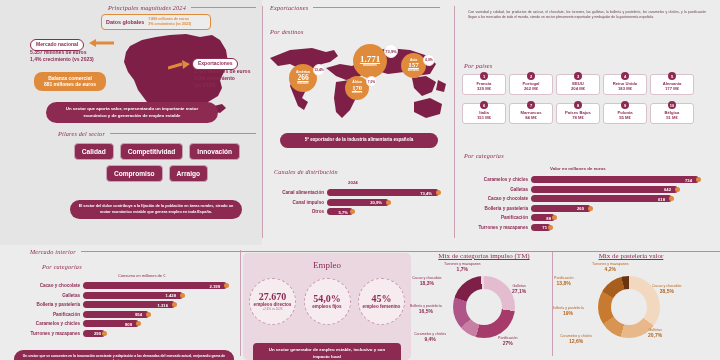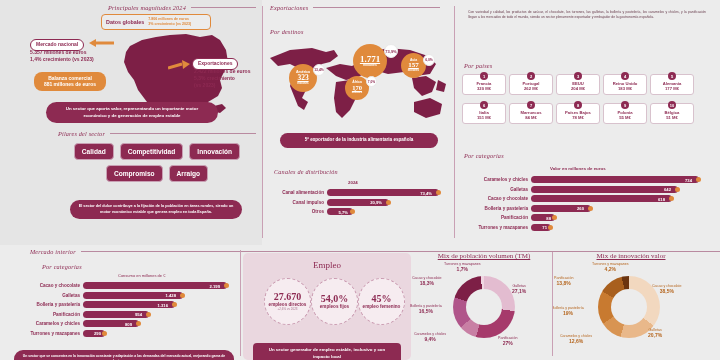--- a/index.html
+++ b/index.html
@@ -237,21 +237,21 @@
 
     <div class="bubble" style="left:139px;top:53px;width:25px;height:25px;">
       <span style="font-size:3.4px">Asia</span>
       <span class="n" style="font-size:7px">157</span>
       <span style="font-size:2.8px">millones</span>
     </div>
     <div class="badge" style="left:161px;top:54px;width:12px;height:12px;font-size:3.4px">6,0%</div>
 
     <div class="bubble" style="left:27px;top:64px;width:28px;height:28px;">
       <span style="font-size:3.6px">América</span>
-      <span class="n" style="font-size:7.5px">323</span>
+      <span class="n" style="font-size:7.5px">266</span>
       <span style="font-size:2.8px">millones</span>
     </div>
     <div class="badge" style="left:51px;top:64px;width:12px;height:12px;font-size:3.4px">13,4%</div>
 
     <div class="bubble" style="left:83px;top:76px;width:24px;height:24px;">
       <span style="font-size:3.4px">África</span>
       <span class="n" style="font-size:6.5px">170</span>
       <span style="font-size:2.6px">millones</span>
     </div>
     <div class="badge" style="left:104px;top:76px;width:11px;height:11px;font-size:3.2px">7,0%</div>
@@ -475,40 +475,40 @@
           </div>
         </div>
       </div>
     </div>
 
     <div class="banner pill" style="left:14px;top:105px;width:220px;font-size:3.4px;">Un sector que se concentra en la innovación constante y adaptación a las demandas del mercado actual, mejorando gama de productos y procesos</div>
   </div>
 
   <div class="empleo">
     <h3>Empleo</h3>
-    <div style="display:flex;justify-content:flex-end;margin-top:8px;padding:0 6px;">
+    <div style="display:flex;justify-content:space-between;margin-top:8px;padding:0 6px;">
       <div class="circ">
         <span class="big">27.670</span>
         <span class="sm">empleos directos</span>
         <span class="tiny">+2,6% vs 2023</span>
       </div>
       <div class="circ">
         <span class="big">54,0%</span>
         <span class="sm">empleos fijos</span>
       </div>
       <div class="circ">
         <span class="big">45%</span>
         <span class="sm">empleo femenino</span>
       </div>
     </div>
     <div class="banner" style="position:absolute;left:10px;top:90px;width:148px;border-radius:4px;font-size:4.4px;">Un sector generador de empleo estable, inclusivo y con impacto local</div>
   </div>
 
   <div style="position:absolute;left:414px;top:252px;width:140px;">
-    <div class="donut-title">Mix de población volumen (TM)</div>
+    <div class="donut-title">Mix de categorías impulso (TM)</div>
     <div style="position:relative;height:88px;">
       <div class="donut" id="donut-vol" style="position: absolute; left: 39px; top: 14px; background: conic-gradient(rgb(227, 188, 208) 0deg, rgb(227, 188, 208) 97.56deg, rgb(166, 58, 107) 97.56deg, rgb(166, 58, 107) 194.76deg, rgb(200, 127, 164) 194.76deg, rgb(200, 127, 164) 228.6deg, rgb(176, 85, 138) 228.6deg, rgb(176, 85, 138) 288deg, rgb(125, 31, 70) 288deg, rgb(125, 31, 70) 353.88deg, rgb(240, 214, 226) 353.88deg, rgb(240, 214, 226) 360deg);"></div>
       <div class="dlab" style="left:30px;top:0px;">
         <span>Turrones y mazapanes</span><b>1,7%</b>
       </div>
       <div class="dlab" style="left:-2px;top:14px;">
         <span>Cacao y chocolate</span><b>18,3%</b>
       </div>
       <div class="dlab" style="left:-4px;top:42px;">
         <span>Bollería y pastelería</span><b>16,5%</b>
@@ -519,21 +519,21 @@
       <div class="dlab" style="left:84px;top:74px;">
         <span>Panificación</span><b>27%</b>
       </div>
       <div class="dlab" style="left:98px;top:22px;">
         <span>Galletas</span><b>27,1%</b>
       </div>
     </div>
   </div>
 
   <div style="position:absolute;left:556px;top:252px;width:150px;">
-    <div class="donut-title">Mix de innovación valor</div>
+    <div class="donut-title">Mix de pastelería valor</div>
     <div style="position:relative;height:88px;">
       <div class="donut" id="donut-val" style="position: absolute; left: 42px; top: 14px; background: conic-gradient(rgb(242, 216, 191) 0deg, rgb(242, 216, 191) 127.39deg, rgb(233, 184, 138) 127.39deg, rgb(233, 184, 138) 195.882deg, rgb(216, 148, 82) 195.882deg, rgb(216, 148, 82) 237.574deg, rgb(200, 122, 48) 237.574deg, rgb(200, 122, 48) 300.441deg, rgb(168, 95, 30) 300.441deg, rgb(168, 95, 30) 346.103deg, rgb(107, 52, 16) 346.103deg, rgb(107, 52, 16) 360deg);"></div>
       <div class="dlab o" style="left:36px;top:0px;">
         <span>Turrones y mazapanes</span><b>4,2%</b>
       </div>
       <div class="dlab o" style="left:-2px;top:14px;">
         <span>Panificación</span><b>13,8%</b>
       </div>
       <div class="dlab o" style="left:-4px;top:44px;">
         <span>Bollería y pastelería</span><b>19%</b>

